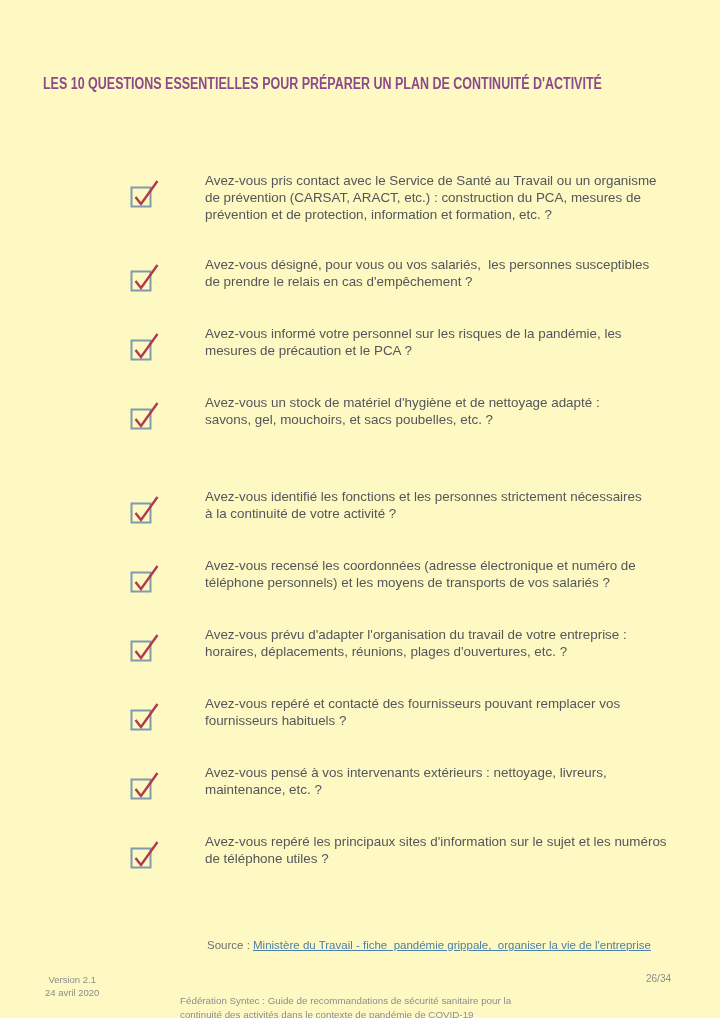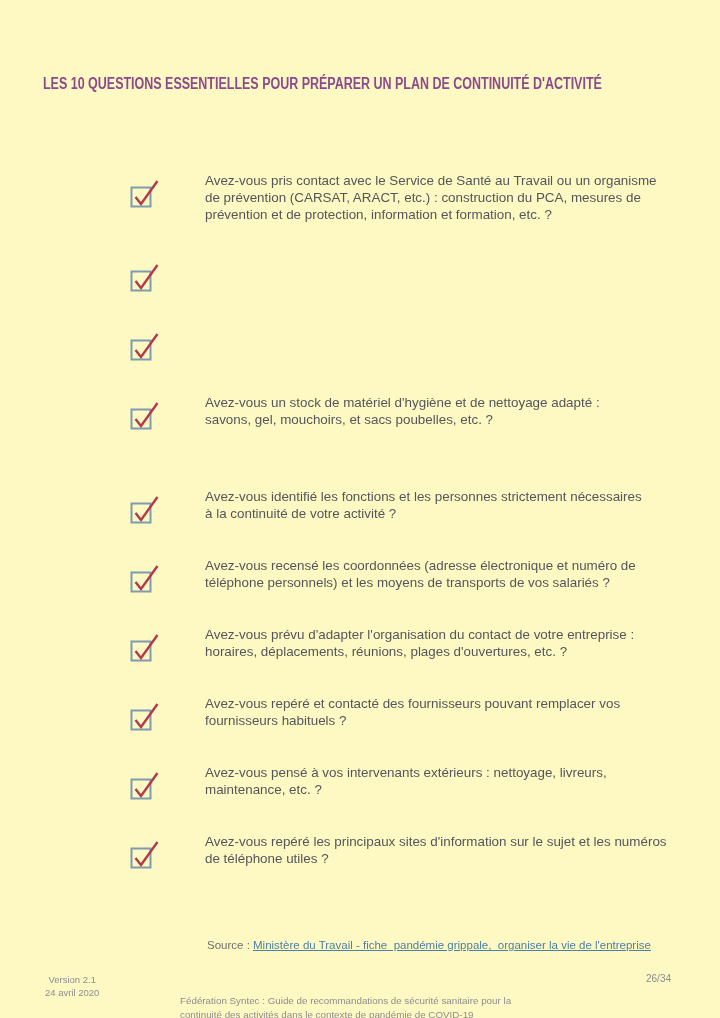--- a/index.html
+++ b/index.html
@@ -93,27 +93,31 @@
       <div class="item-text">Avez-vous pris contact avec le Service de Santé au Travail ou un organisme
 de prévention (CARSAT, ARACT, etc.) : construction du PCA, mesures de
 prévention et de protection, information et formation, etc. ?</div>
     </div>
 
     <div class="check-item">
       <svg class="checkbox" viewBox="0 0 30 30" aria-hidden="true">
         <rect class="box" x="1.5" y="9.5" width="19" height="19" stroke-width="2"></rect>
         <path class="mark" d="M5.5 19 L11 26 L27.5 3" stroke-width="2.4"></path>
       </svg>
+      <div class="item-text">Avez-vous désigné, pour vous ou vos salariés,  les personnes susceptibles
+de prendre le relais en cas d'empêchement ?</div>
     </div>
 
     <div class="check-item">
       <svg class="checkbox" viewBox="0 0 30 30" aria-hidden="true">
         <rect class="box" x="1.5" y="9.5" width="19" height="19" stroke-width="2"></rect>
         <path class="mark" d="M5.5 19 L11 26 L27.5 3" stroke-width="2.4"></path>
       </svg>
+      <div class="item-text">Avez-vous informé votre personnel sur les risques de la pandémie, les
+mesures de précaution et le PCA ?</div>
     </div>
 
     <div class="check-item gap-after">
       <svg class="checkbox" viewBox="0 0 30 30" aria-hidden="true">
         <rect class="box" x="1.5" y="9.5" width="19" height="19" stroke-width="2"></rect>
         <path class="mark" d="M5.5 19 L11 26 L27.5 3" stroke-width="2.4"></path>
       </svg>
       <div class="item-text">Avez-vous un stock de matériel d'hygiène et de nettoyage adapté :
 savons, gel, mouchoirs, et sacs poubelles, etc. ?</div>
     </div>
@@ -134,21 +138,21 @@
       </svg>
       <div class="item-text">Avez-vous recensé les coordonnées (adresse électronique et numéro de
 téléphone personnels) et les moyens de transports de vos salariés ?</div>
     </div>
 
     <div class="check-item">
       <svg class="checkbox" viewBox="0 0 30 30" aria-hidden="true">
         <rect class="box" x="1.5" y="9.5" width="19" height="19" stroke-width="2"></rect>
         <path class="mark" d="M5.5 19 L11 26 L27.5 3" stroke-width="2.4"></path>
       </svg>
-      <div class="item-text">Avez-vous prévu d'adapter l'organisation du contact de votre entreprise :
+      <div class="item-text">Avez-vous prévu d'adapter l'organisation du travail de votre entreprise :
 horaires, déplacements, réunions, plages d'ouvertures, etc. ?</div>
     </div>
 
     <div class="check-item">
       <svg class="checkbox" viewBox="0 0 30 30" aria-hidden="true">
         <rect class="box" x="1.5" y="9.5" width="19" height="19" stroke-width="2"></rect>
         <path class="mark" d="M5.5 19 L11 26 L27.5 3" stroke-width="2.4"></path>
       </svg>
       <div class="item-text">Avez-vous repéré et contacté des fournisseurs pouvant remplacer vos
 fournisseurs habituels ?</div>

